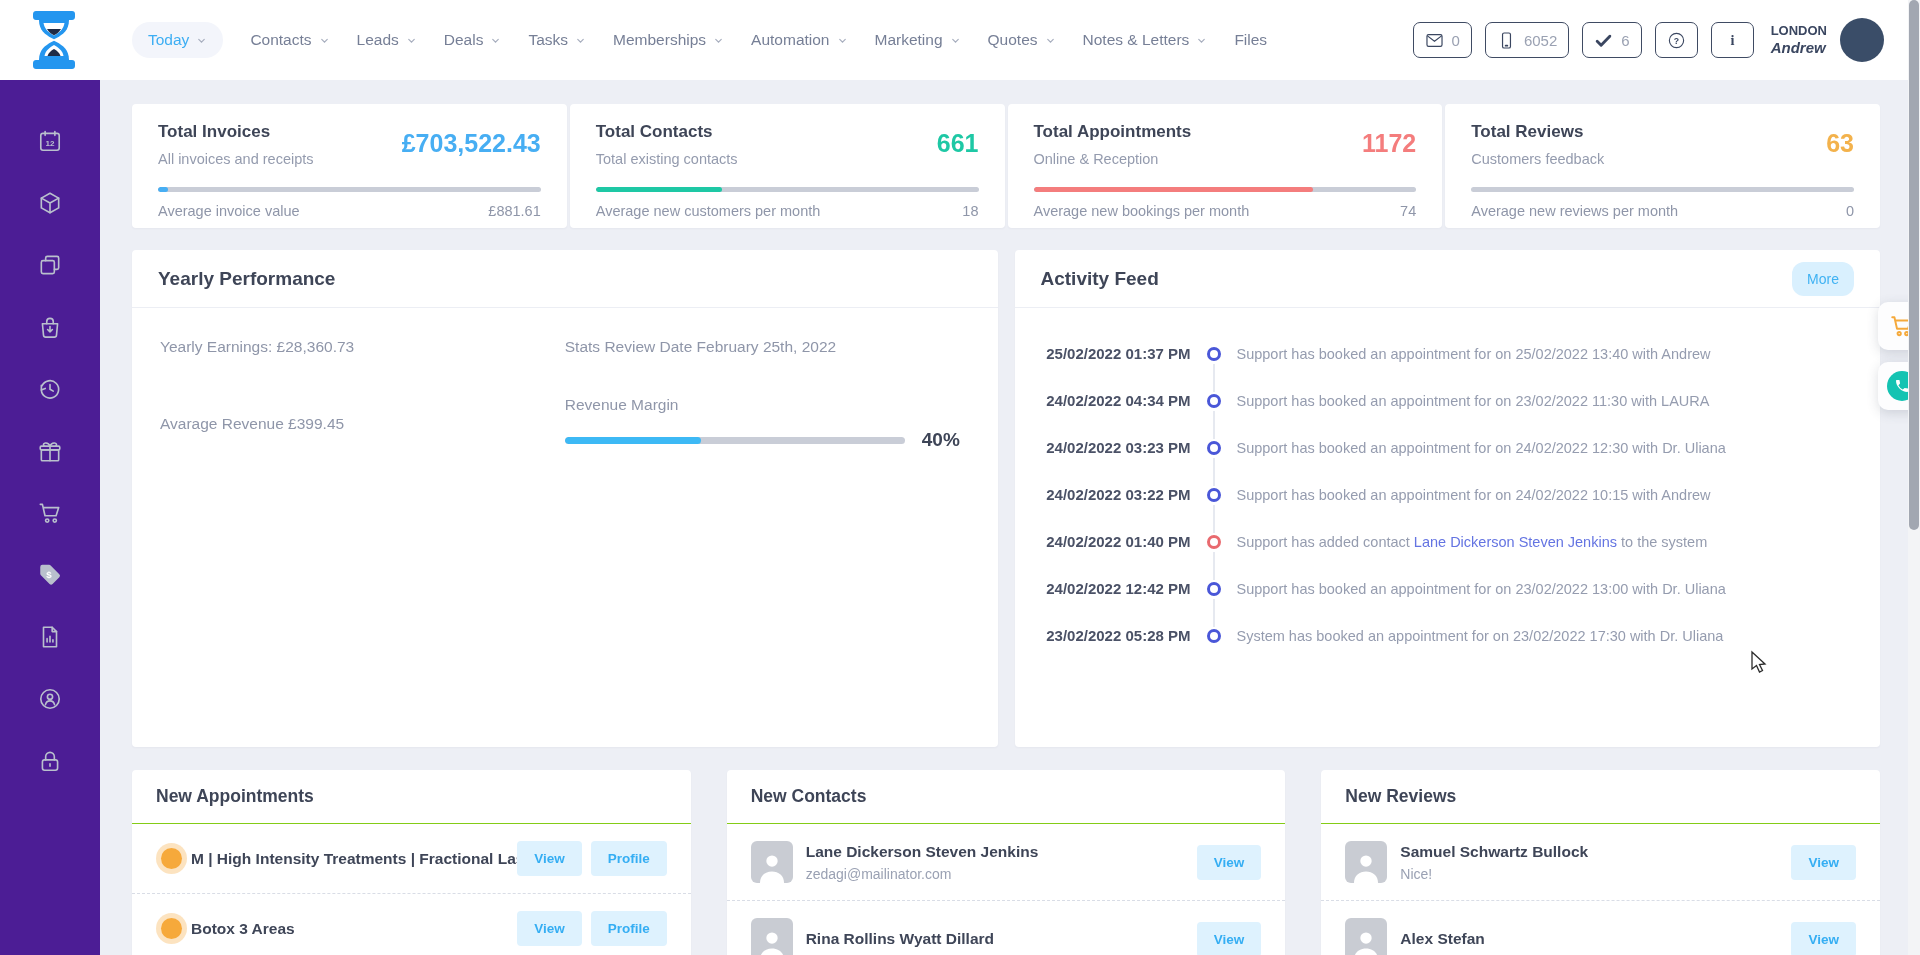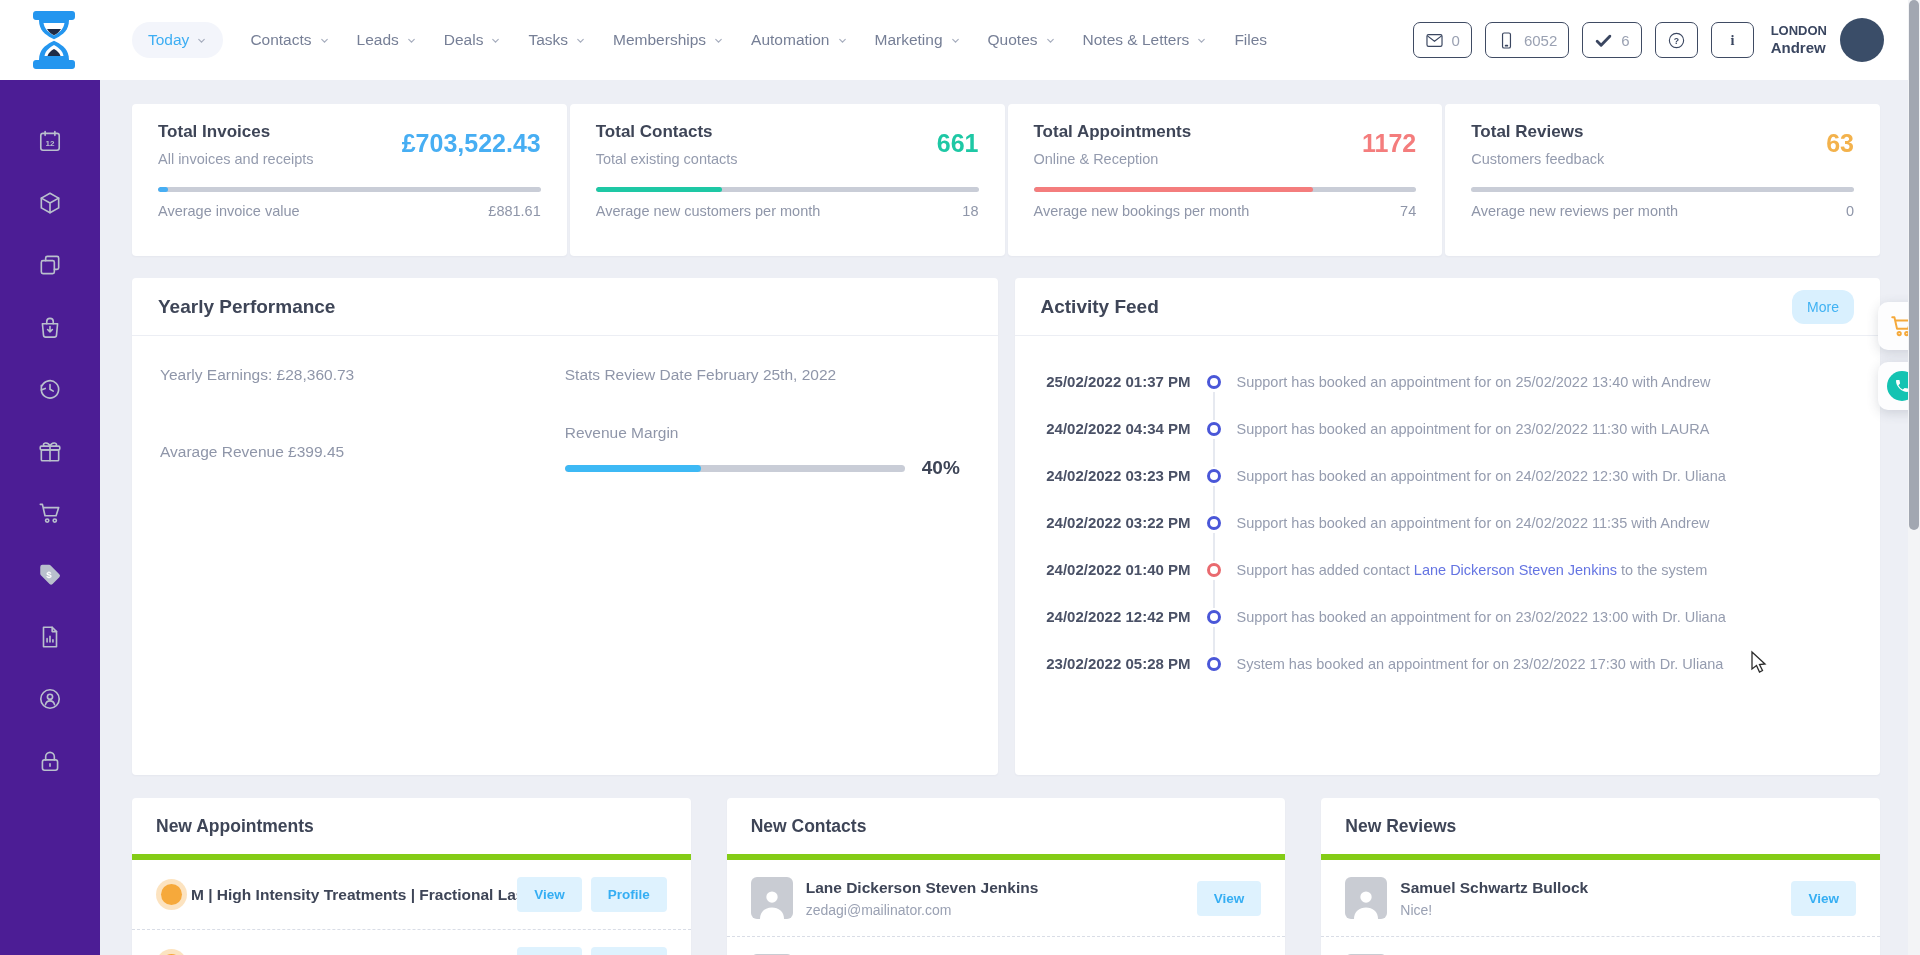--- a/index.html
+++ b/index.html
@@ -25,34 +25,34 @@
   .search-box input::placeholder { color:#9aa1b2; }
   .search-btn { width:50px; height:100%; border:none; border-left:1px solid #e2e6ee;
                 background:#fff; display:flex; align-items:center; justify-content:center; cursor:pointer; }
   .hdr-btn { display:flex; align-items:center; gap:8px; height:36px; padding:0 11px;
              border:1.7px solid #3f4b63; border-radius:7px; background:#fff; cursor:pointer;
              color:#3a4660; }
   .hdr-btn .cnt { font-size:15px; color:#9aa1b2; }
   .hdr-btn svg { width:19px; height:19px; }
   .user-block { text-align:left; line-height:1.25; margin-left:4px; color:#3a4660; }
   .user-loc { font-size:13px; font-weight:bold; }
-  .user-name { font-size:15px; font-weight:bold; }
+  .user-name { font-size:15px; font-weight:bold;font-style:italic; }
   .avatar { width:44px; height:44px; border-radius:50%; background:#3a4d68; display:flex;
             align-items:center; justify-content:center; cursor:pointer; }
 
   
   .shell { position:absolute; top:80px; left:0; bottom:0; right:12px; display:flex; }
   aside { width:100px; background:#4c1d95; display:flex; flex-direction:column; align-items:center;
           padding-top:48px; gap:36px; flex:0 0 auto; }
   .side-icon { width:26px; height:26px; color:#b9c0cd; cursor:pointer; }
   .side-icon svg { width:26px; height:26px; }
   main { flex:1; padding:24px 28px 0 32px; overflow:hidden; }
 
   
-  .stats-row { display:flex; gap:3px; height:152px; margin-bottom:22px; }
+  .stats-row { display:flex; gap:3px; height:124px; margin-bottom:22px; }
   .stat { flex:1; background:#fff; border-radius:4px; padding:18px 26px 0;
           box-shadow:0 1px 2px rgba(90,100,120,.05); }
   .stat-top { display:flex; justify-content:space-between; }
   .stat-title { font-size:17px; font-weight:bold; color:#3e4557; }
   .stat-sub { margin-top:9px; font-size:14.5px; color:#949bae; }
   .stat-value { font-size:25px; font-weight:bold; margin-top:7px; white-space:nowrap; }
   .stat-bar { margin-top:20px; height:5px; border-radius:3px; background:#c9cdd7; overflow:hidden; }
   .stat-bar i { display:block; height:100%; border-radius:3px; }
   .stat-foot { display:flex; justify-content:space-between; margin-top:11px; font-size:14.5px; color:#8f96a9; }
 
@@ -82,22 +82,22 @@
   .f-dot { width:14px; height:14px; border-radius:50%; border:3.6px solid #4a57d8; background:#fff; }
   .feed-item:not(:last-child) .f-marker::after { content:""; position:absolute; left:50%;
       transform:translateX(-50%); top:calc(50% + 10px); height:28px; width:2px; background:#e6e9f0; }
   .f-text { font-size:14.5px; color:#959caf; }
   .f-text a { color:#6474e2; text-decoration:none; cursor:pointer; }
 
   
   .bottom { display:flex; gap:36px; height:240px; }
   .panel { background:#fff; border-radius:4px; flex:1; overflow:hidden;
            box-shadow:0 1px 2px rgba(90,100,120,.05); }
-  .panel-head { height:62px; display:flex; align-items:center; padding:0 24px;
-                border-bottom:6px solid #84cc16; font-size:17.5px; font-weight:bold; color:#3e4557; }
+  .panel-head { height:54px; display:flex; align-items:center; padding:0 24px;
+                border-bottom:1px solid #84cc16; font-size:17.5px; font-weight:bold; color:#3e4557; }
   .prow { display:flex; align-items:center; gap:13px; padding:17px 24px; border-bottom:1px dashed #d9dde6; }
   .appt-dot { width:21px; height:21px; border-radius:50%; background:#f6a93b;
               box-shadow:0 0 0 5px rgba(246,169,59,.32); margin:0 -4px 0 5px; flex:0 0 auto; }
   .cavatar { width:42px; height:42px; border-radius:6px; background:#c9ccd3; overflow:hidden;
              display:flex; align-items:flex-end; justify-content:center; flex:0 0 auto; }
   .cavatar svg { width:34px; height:34px; }
   .prow-main { min-width:0; }
   .prow-label { font-size:15.5px; color:#3e4557; font-weight:bold; white-space:nowrap; }
   .prow-sub { font-size:14px; color:#9aa1b3; margin-top:5px; }
   .actions { margin-left:auto; display:flex; gap:9px; }
@@ -441,21 +441,21 @@
               <div class="f-marker">
                 <span class="f-dot" style="border-color: rgb(74, 87, 216);"></span>
               </div>
               <div class="f-text">Support has booked an appointment for on 24/02/2022 12:30 with Dr. Uliana</div>
             </div>
             <div class="feed-item">
               <div class="f-time">24/02/2022 03:22 PM</div>
               <div class="f-marker">
                 <span class="f-dot" style="border-color: rgb(74, 87, 216);"></span>
               </div>
-              <div class="f-text">Support has booked an appointment for on 24/02/2022 11:35 with Andrew</div>
+              <div class="f-text">Support has booked an appointment for on 24/02/2022 10:15 with Andrew</div>
             </div>
             <div class="feed-item">
               <div class="f-time">24/02/2022 01:40 PM</div>
               <div class="f-marker">
                 <span class="f-dot" style="border-color: rgb(233, 106, 111);"></span>
               </div>
               <div class="f-text">Support has added contact <a>Lane Dickerson Steven Jenkins</a> to the system</div>
             </div>
             <div class="feed-item">
               <div class="f-time">24/02/2022 12:42 PM</div>

